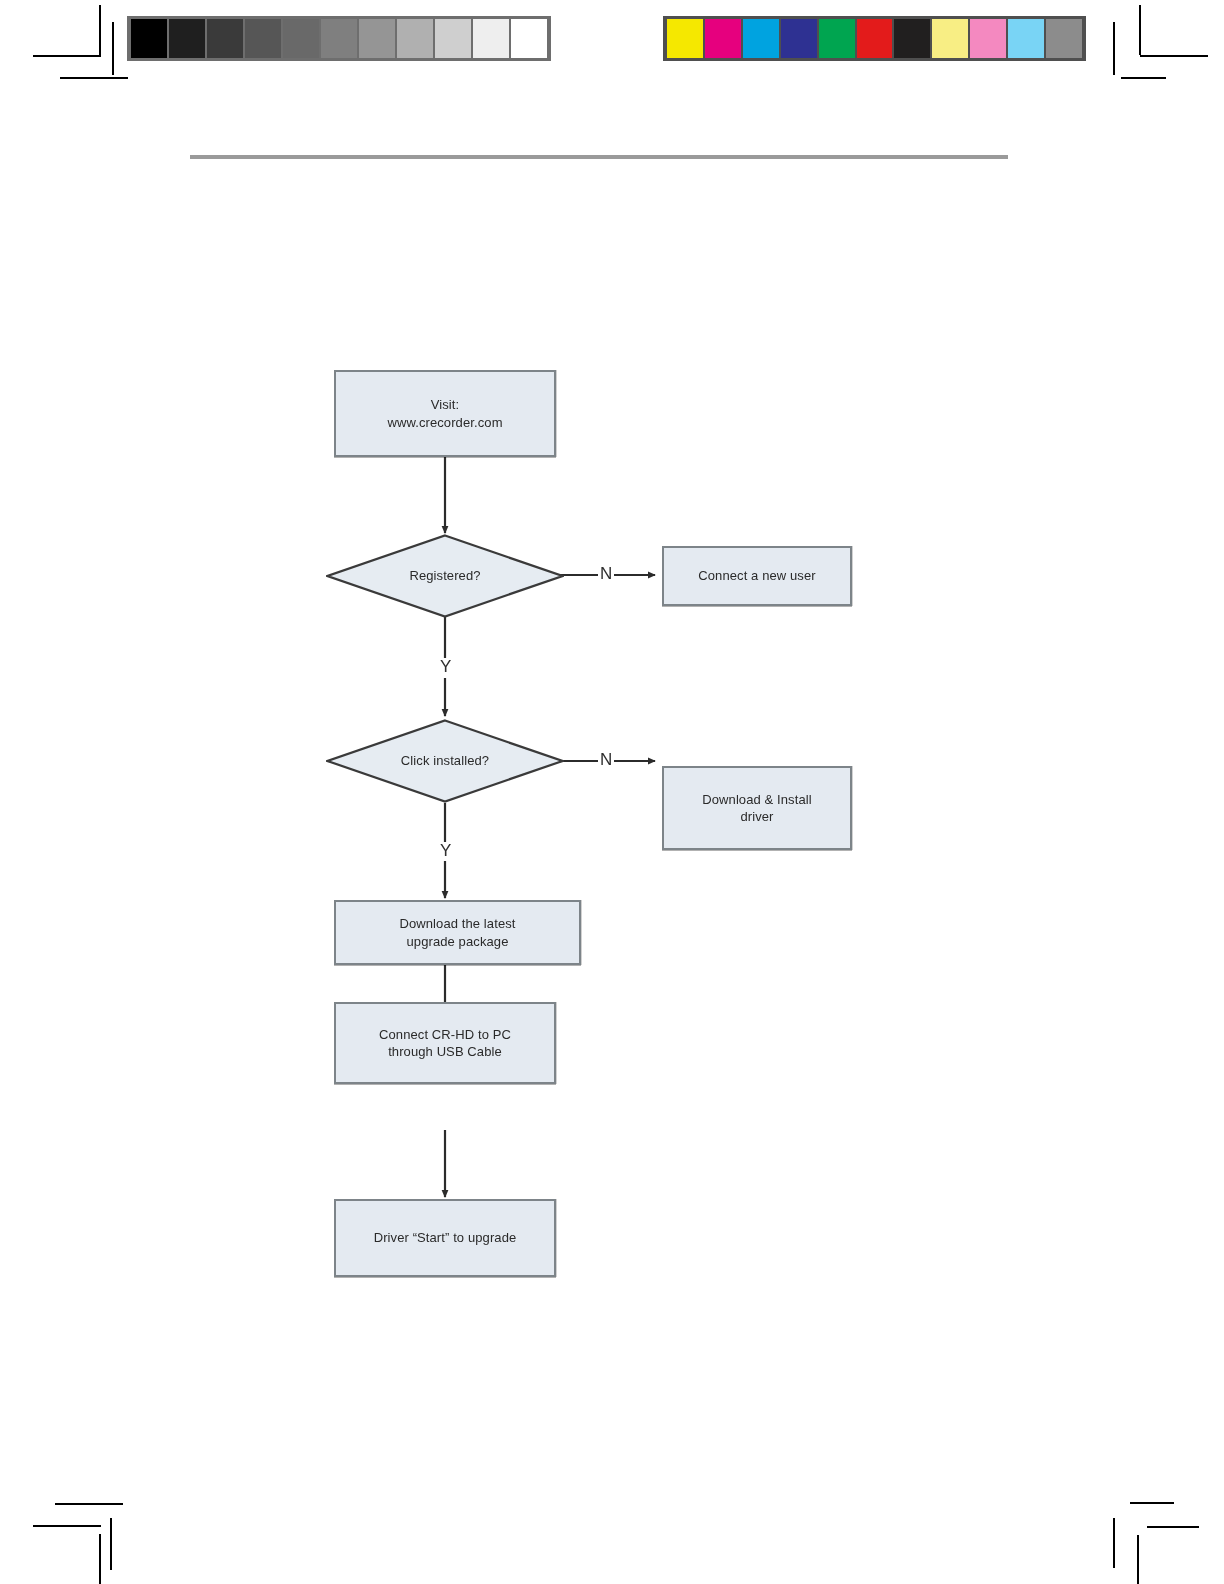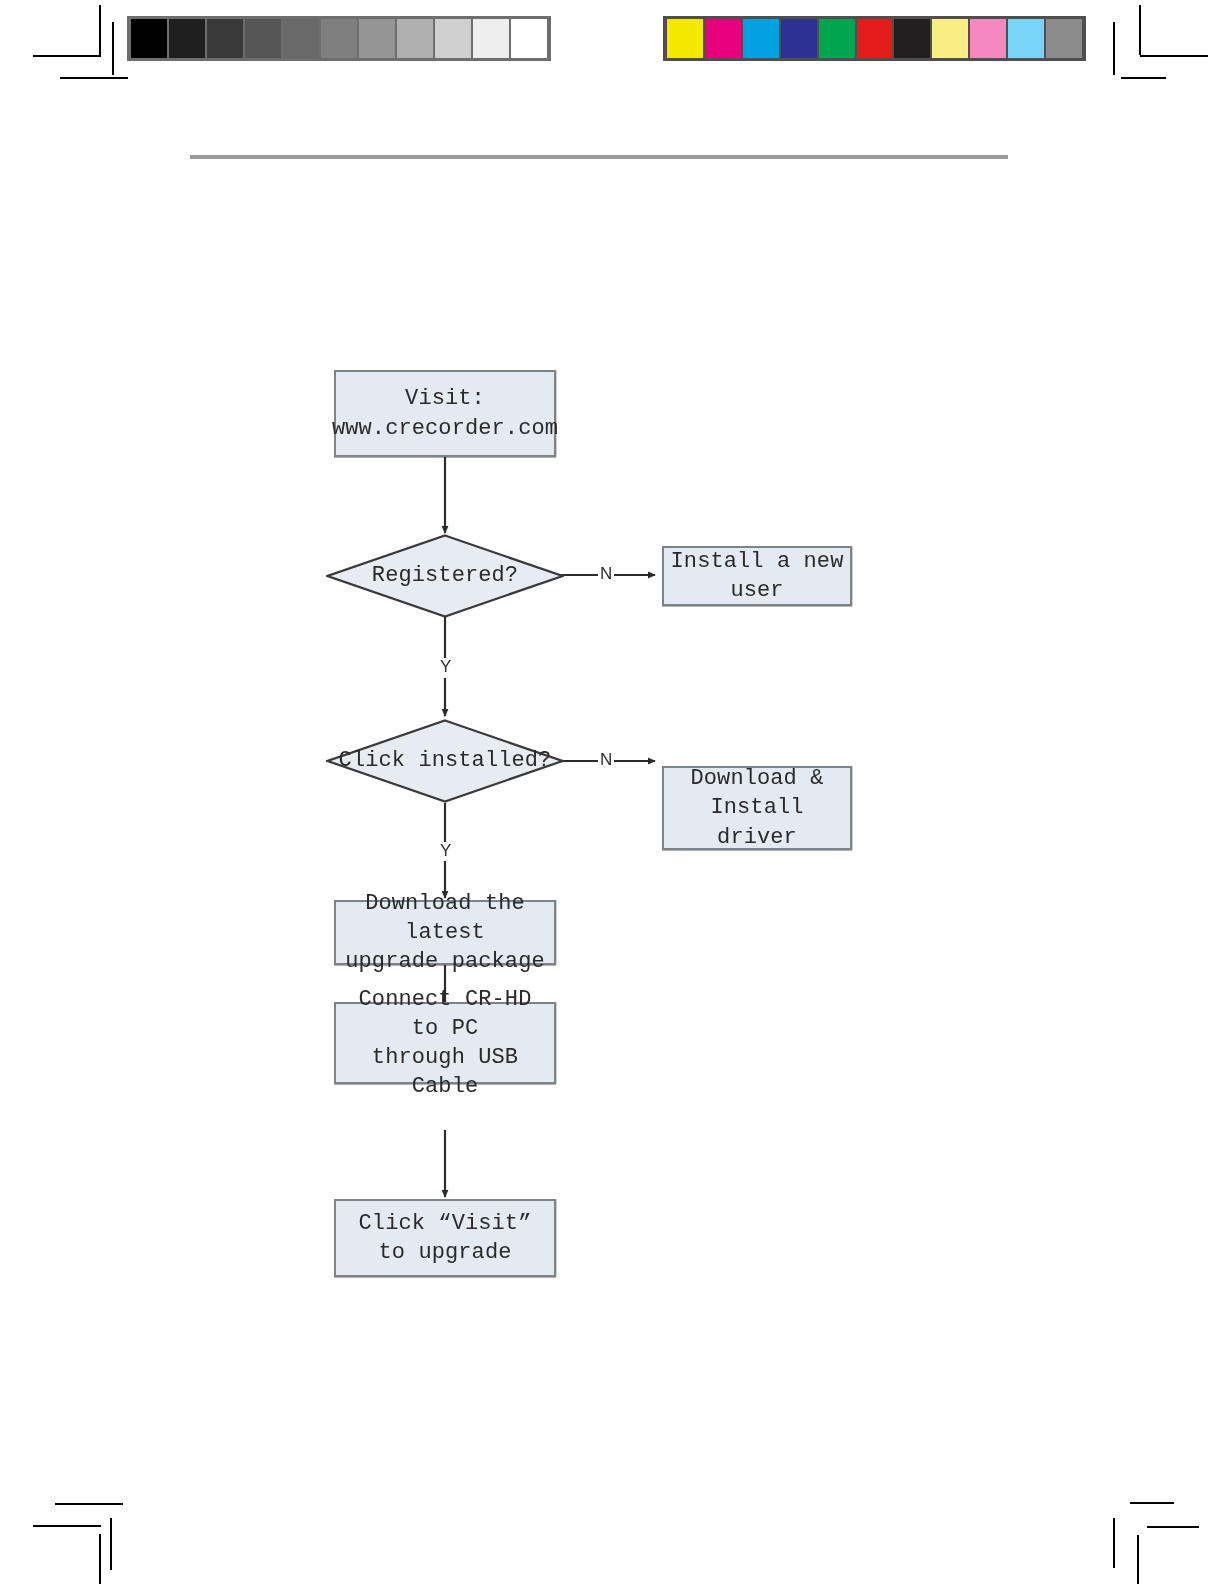--- a/index.html
+++ b/index.html
@@ -57,24 +57,23 @@
   }
 
   .node {
     position: absolute;
     box-sizing: border-box;
     display: flex;
     align-items: center;
     justify-content: center;
     text-align: center;
     color: #2a2a2a;
-    font-size: 22px;
+    font-size: 13px;
     line-height: 1.32;
     letter-spacing: 0.1px;
-    font-family: Liberation Mono, monospace;
   }
 
   .node.process {
     background: #e4eaf1;
     border: 2px solid #7d8489;
     box-shadow: 0 1px 0 0 rgba(0,0,0,0.30), 1px 0 0 0 rgba(0,0,0,0.18);
   }
   .node.process .node-label {
     padding: 0 6px;
     white-space: pre-line;
@@ -197,47 +196,47 @@
 </div>
 
 <div class="node decision" style="left:326px; top:534px; width:238px; height:84px;">
   <svg class="diamond-svg" viewBox="0 0 238 84" preserveAspectRatio="none">
     <polygon points="119,1.5 236.5,42 119,82.5 1.5,42" fill="#e6ecf2" stroke="#3a3a3a" stroke-width="2.2"></polygon>
   </svg>
   <span class="node-label">Registered?</span>
 </div>
 
 <div class="node process" style="left:662px; top:546px; width:190px; height:60px;">
-  <span class="node-label">Install a new user</span>
+  <span class="node-label">Connect a new user</span>
 </div>
 
 <div class="node decision" style="left:326px; top:719px; width:238px; height:84px;">
   <svg class="diamond-svg" viewBox="0 0 238 84" preserveAspectRatio="none">
     <polygon points="119,1.5 236.5,42 119,82.5 1.5,42" fill="#e6ecf2" stroke="#3a3a3a" stroke-width="2.2"></polygon>
   </svg>
   <span class="node-label">Click installed?</span>
 </div>
 
 <div class="node process" style="left:662px; top:719px; width:190px; height:84px;margin-top:47px;">
   <span class="node-label">Download &amp; Install
 driver</span>
 </div>
 
-<div class="node process" style="left:334px; top:900px; width:222px; height:65px;">
+<div class="node process" style="left:334px; top:900px; width:247px; height:65px;">
   <span class="node-label">Download the latest
 upgrade package</span>
 </div>
 
 <div class="node process" style="left:334px; top:1002px; width:222px; height:82px;">
   <span class="node-label">Connect CR-HD to PC
 through USB Cable</span>
 </div>
 
 <div class="node process" style="left:334px; top:1199px; width:222px; height:78px;">
-  <span class="node-label">Click “Visit” to upgrade</span>
+  <span class="node-label">Driver “Start” to upgrade</span>
 </div>
 
 <div class="edge-label" style="left:598px; top:565px;">N</div>
 
 <div class="edge-label" style="left:438px; top:658px;">Y</div>
 
 <div class="edge-label" style="left:598px; top:751px;">N</div>
 
 <div class="edge-label" style="left:438px; top:842px;">Y</div>
 

